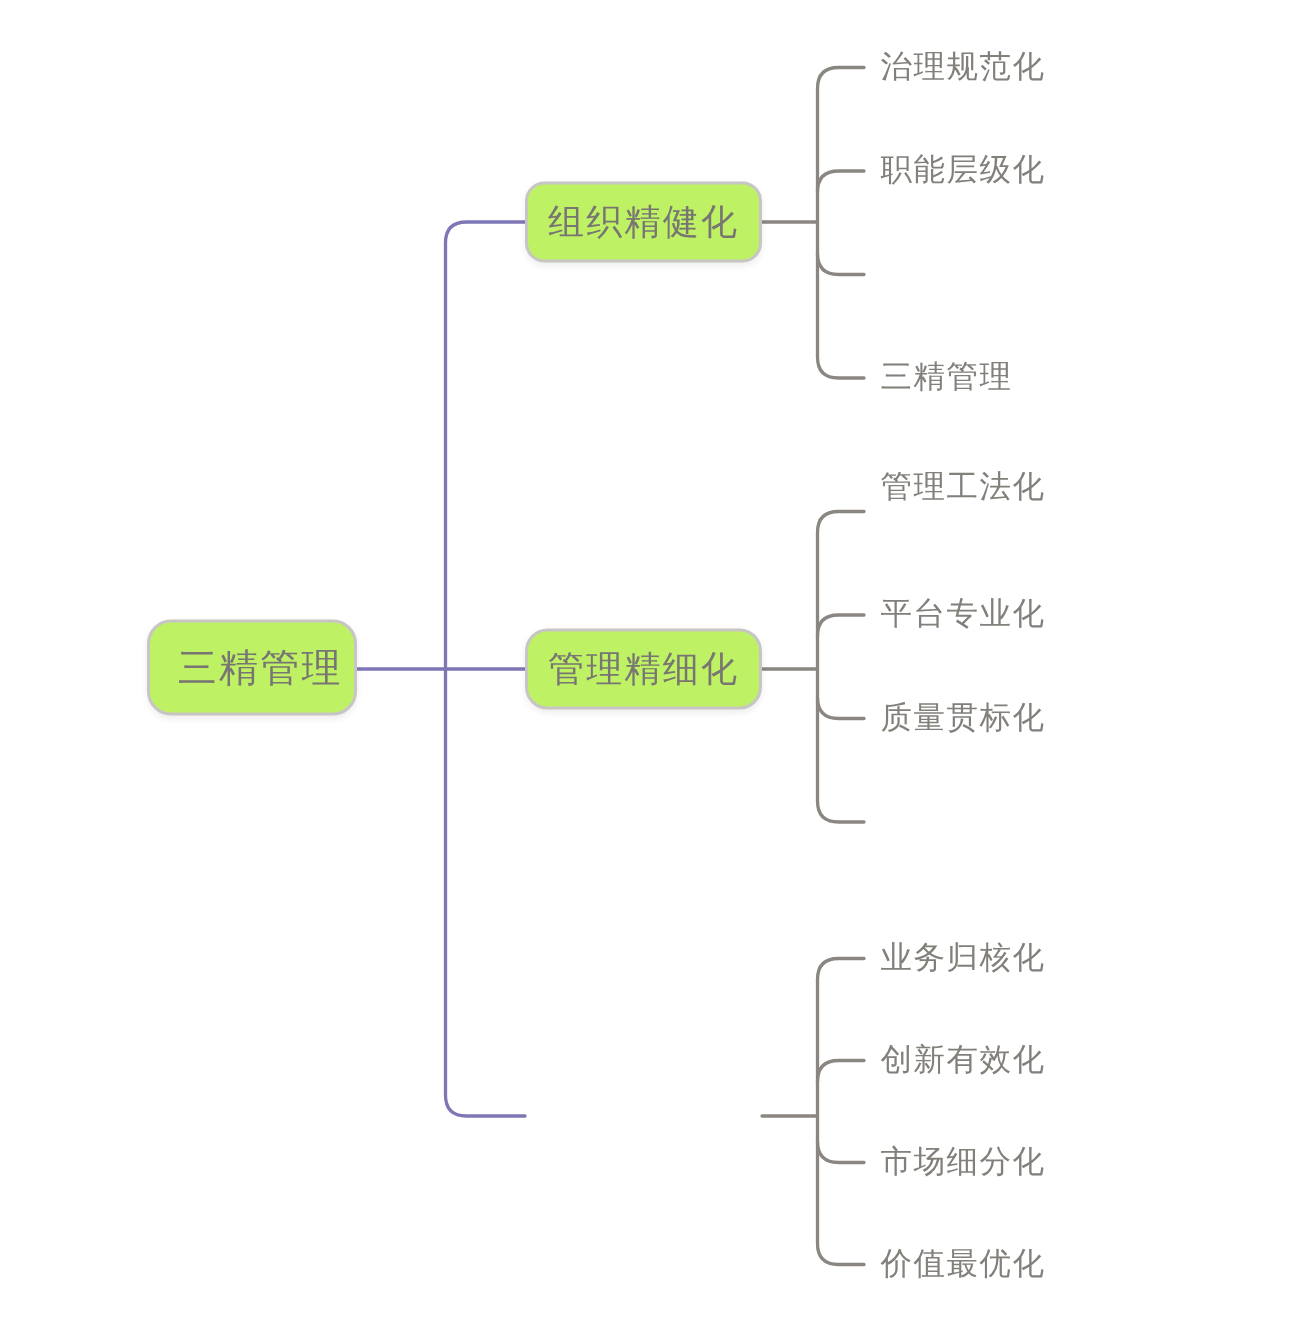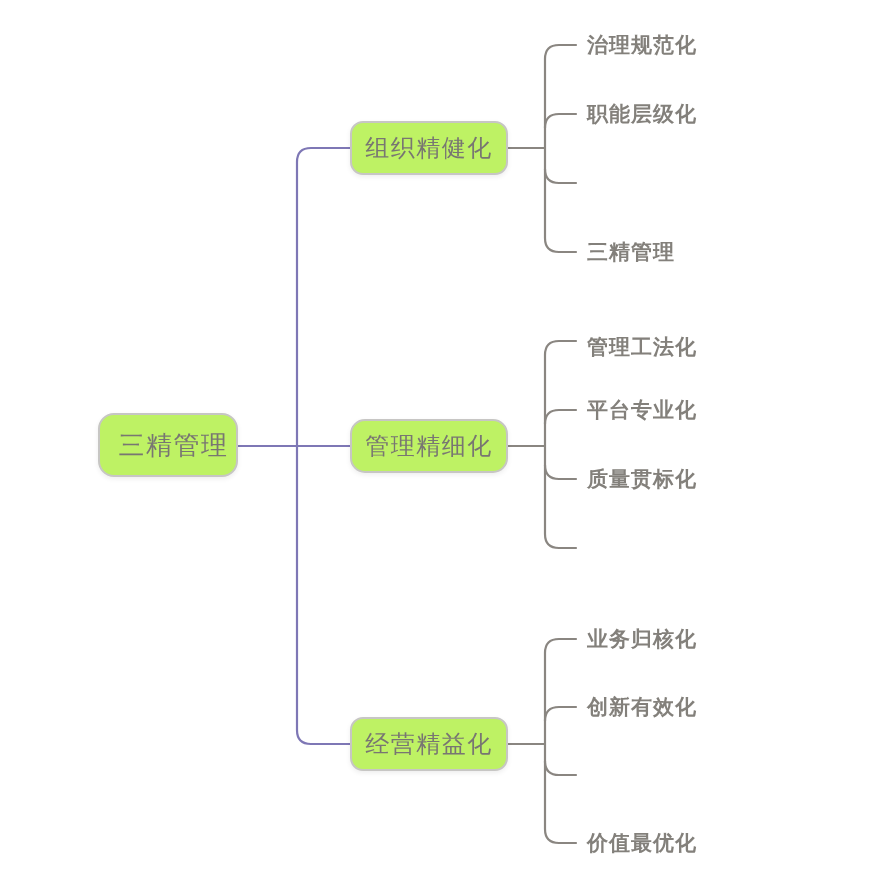--- a/index.html
+++ b/index.html
@@ -61,21 +61,20 @@
   .child-label{
     position:absolute;
     left:587px;
     height:30px;
     line-height:30px;
     font-size:21px;
     letter-spacing:1px;
     color:var(--child-text);
     white-space:nowrap;
     cursor:pointer;
-    font-weight:bold;
   }
 </style>
 </head>
 <body>
 
 <div class="canvas">
 
   <svg class="connector-layer" width="874" height="886" viewBox="0 0 874 886" aria-hidden="true">
 
     <g fill="none" stroke-width="2.2" stroke-linecap="round" stroke="#7e77b5">
@@ -102,27 +101,27 @@
       <path d="M 576 639 L 559 639 Q 545 639 545 653 L 545 829 Q 545 843 559 843 L 576 843"></path>
       <path d="M 545 721 Q 545 707 559 707 L 576 707"></path>
       <path d="M 545 761 Q 545 775 559 775 L 576 775"></path>
     </g>
   </svg>
 
   <div class="node root-node">三精管理</div>
 
   <div class="node branch-node b1">组织精健化</div>
   <div class="node branch-node b2">管理精细化</div>
-  <div class="node branch-node b3">经营精益化</div>
 
   <div class="child-label" style="top:30px">治理规范化</div>
   <div class="child-label" style="top:99px">职能层级化</div>
   <div class="child-label" style="top:237px">三精管理</div>
 
-  <div class="child-label" style="top:332px">管理工法化</div>
+  <div class="child-label" style="top:310px">管理工法化</div>
   <div class="child-label" style="top:395px">平台专业化</div>
   <div class="child-label" style="top:464px">质量贯标化</div>
 
   <div class="child-label" style="top:624px">业务归核化</div>
   <div class="child-label" style="top:692px">创新有效化</div>
+  <div class="child-label" style="top:760px">市场细分化</div>
   <div class="child-label" style="top:828px">价值最优化</div>
 
 </div>
 
 </body></html>

